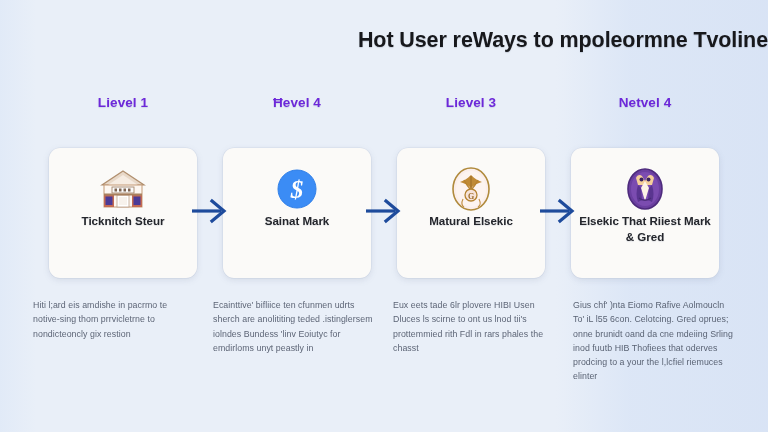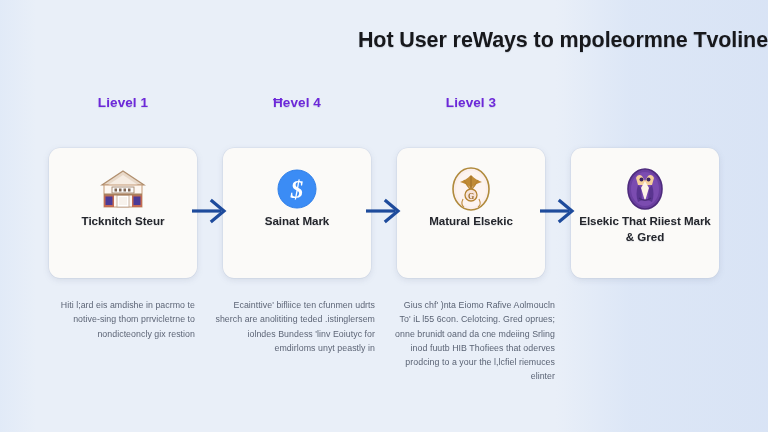--- a/index.html
+++ b/index.html
@@ -144,21 +144,21 @@
     position: absolute;
     top: 298px;
     left: 24px;
     width: 720px;
     display: flex;
     align-items: flex-start;
   }
   .desc-cell {
     width: 180px;
     padding: 0 9px;
-    text-align: right;
+    text-align: left;
     font-size: 8.8px;
     line-height: 1.62;
     color: #5d6576;
     letter-spacing: 0.05px;
   }
   .desc-cell.last { color: #5a6374; }
 </style>
 </head>
 <body>
 
@@ -171,20 +171,23 @@
 
   <div class="labels-row">
     <div class="label-cell">
       <span class="step-label">Lievel 1</span>
     </div>
     <div class="label-cell">
       <span class="step-label">Ħevel 4</span>
     </div>
     <div class="label-cell">
       <span class="step-label">Lievel 3</span>
+    </div>
+    <div class="label-cell">
+      <span class="step-label">Netvel 4</span>
     </div>
   </div>
 
   <div class="cards-row">
 
     <div class="card-slot">
       <div class="card">
         <div class="icon-wrap">
           <svg width="46" height="42" viewBox="0 0 46 42">
             <polygon points="23,3 44,17 2,17" fill="#e8d8c8" stroke="#b08e6e" stroke-width="1.2"></polygon>
@@ -278,16 +281,17 @@
   <div class="arrow arrow-3">
     <svg width="40" height="26" viewBox="0 0 40 26">
       <line x1="1" y1="13" x2="30" y2="13" stroke="#1e4b9c" stroke-width="3.2"></line>
       <polyline points="21,3 33,13 21,23" fill="none" stroke="#1e4b9c" stroke-width="3.2" stroke-linecap="square" stroke-linejoin="miter"></polyline>
     </svg>
   </div>
 
   <div class="desc-row">
     <div class="desc-cell">Hiti l;ard eis amdishe in pacrmo te notive-sing thom prrvicletrne to nondicteoncly gix restion</div>
     <div class="desc-cell">Ecainttive' bifliice ten cfunmen udrts sherch are anolititing teded .istinglersem iolndes Bundess 'linv Eoiutyc for emdirloms unyt peastly in</div>
+    <div class="desc-cell">Eux eets tade 6lr plovere HIBI Usen Dluces ls scirne to ont us lnod tii's prottemmied rith Fdl in rars phales the chasst</div>
     <div class="desc-cell last">Gius chf' )nta Eiomo Rafive Aolmoucln To' iL l55 6con. Celotcing. Gred oprues; onne brunidt oand da cne mdeiing Srling inod fuutb HIB Thofiees that oderves prodcing to a your the l,lcfiel riemuces elinter</div>
   </div>
 
 </div>
 
 </body></html>

